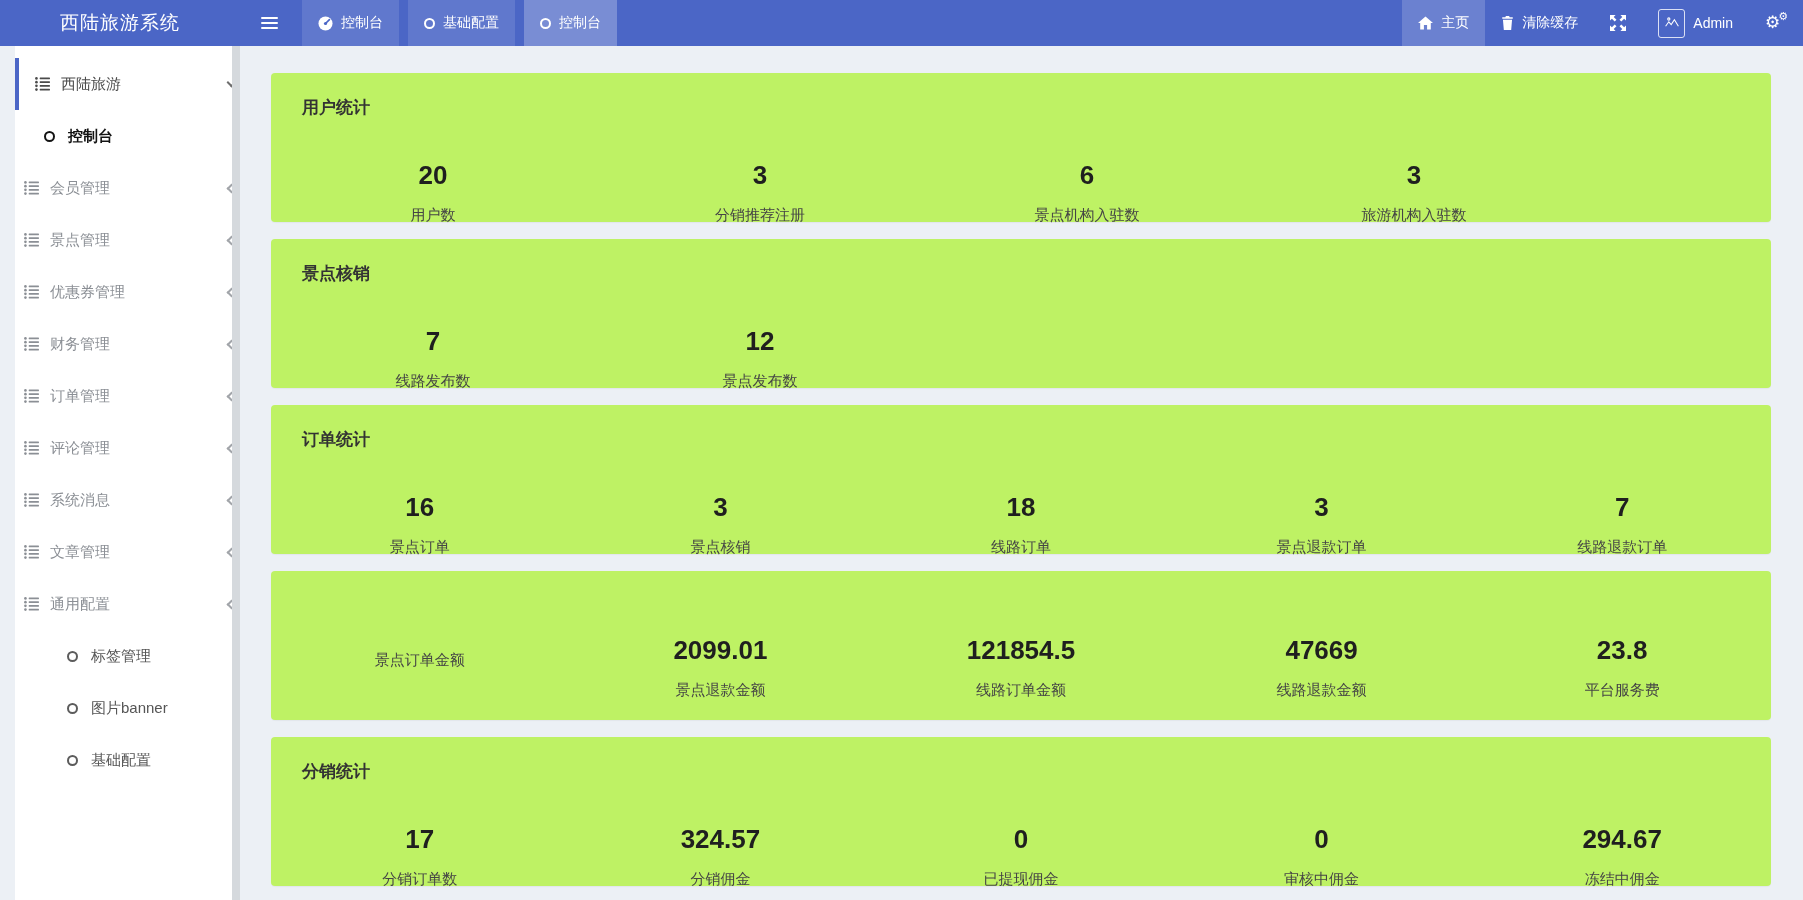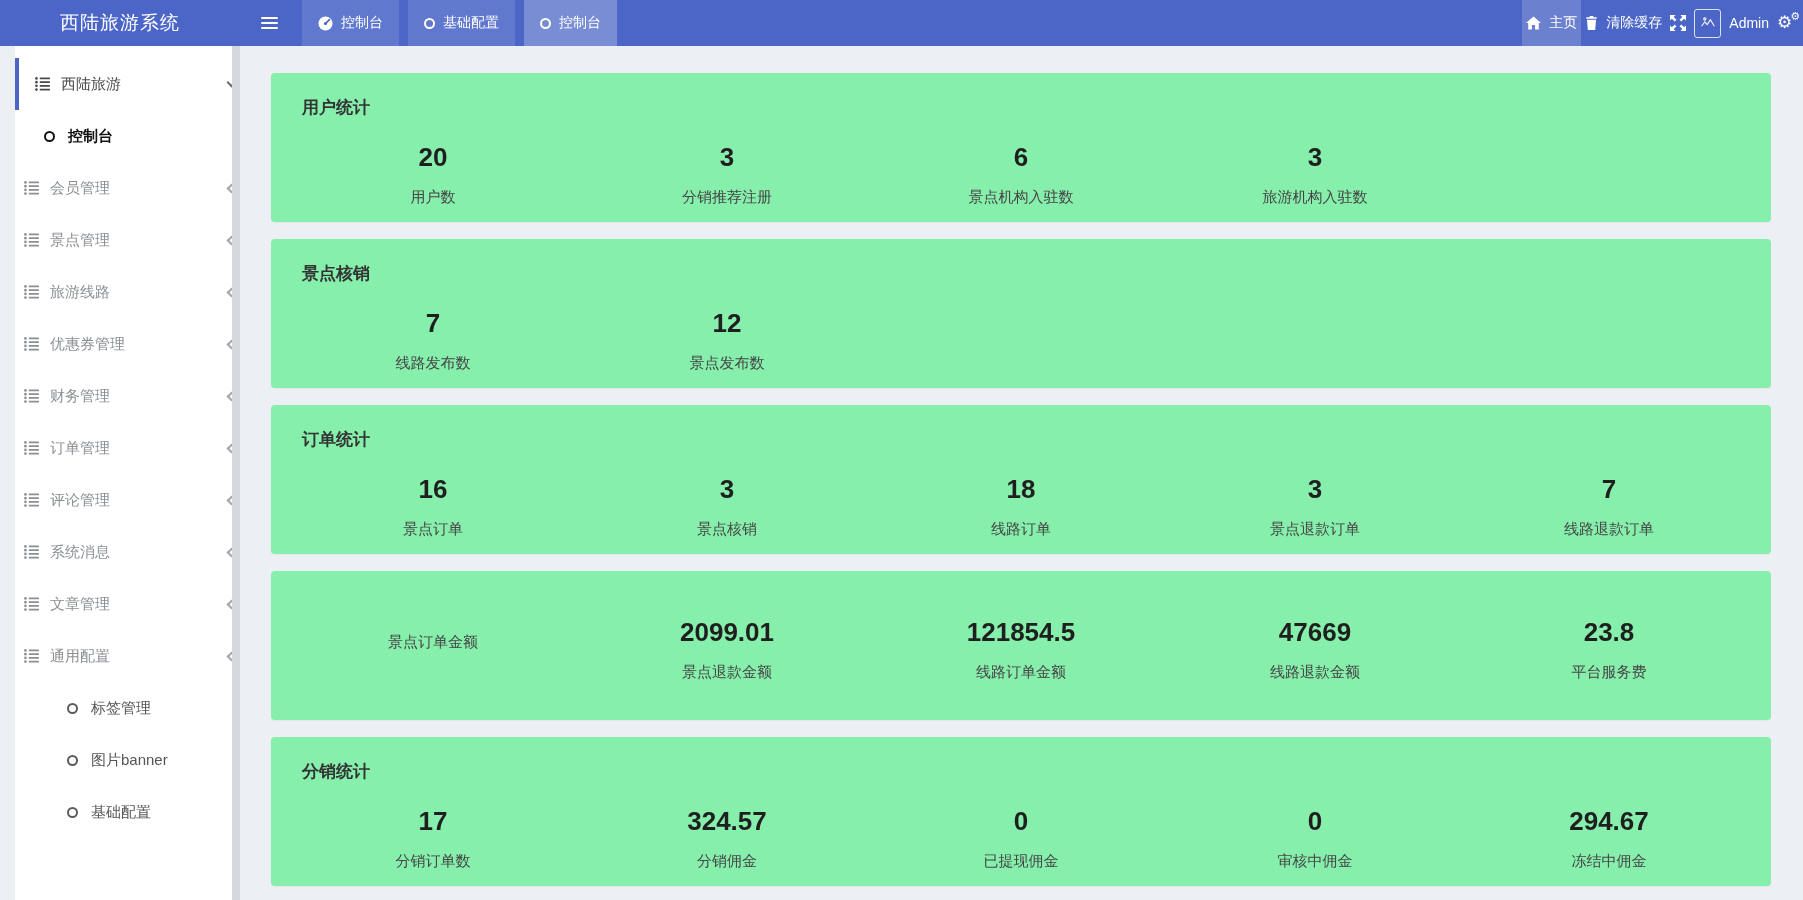--- a/index.html
+++ b/index.html
@@ -14,21 +14,21 @@
   .nav-left { display:flex; align-items:stretch; }
   .hamburger { width:42px; display:flex; flex-direction:column; justify-content:center;
     align-items:center; gap:3px; cursor:pointer; margin:0 6px 0 8px; }
   .hamburger i { display:block; width:17px; height:2px; background:#fff; border-radius:1px; }
   #nav-tabs { display:flex; align-items:stretch; gap:9px; margin-left:6px; }
   .nav-tab { display:flex; align-items:center; gap:8px; padding:0 16px; font-size:14px;
     color:#fff; background:rgba(255,255,255,.12); cursor:pointer; text-decoration:none; }
   .nav-tab.active { background:rgba(255,255,255,.26); }
   .tab-icon { display:flex; align-items:center; }
   .nav-right { margin-left:auto; display:flex; align-items:stretch; font-size:14px; }
-  .nav-right .nav-item { display:flex; align-items:center; gap:8px; padding:0 4px;
+  .nav-right .nav-item { display:flex; align-items:center; gap:8px; padding:0 16px;
     color:#fff; cursor:pointer; text-decoration:none; }
   .nav-item.lit { background:rgba(255,255,255,.18); }
   .co { width:11px; height:11px; border:2px solid currentColor; border-radius:50%;
     display:inline-block; flex:none; }
   .avatar { width:27px; height:29px; border:1px solid rgba(255,255,255,.8);
     border-radius:3px; display:flex; align-items:center; justify-content:center; }
   .cogs { position:relative; display:inline-block; width:22px; height:20px; }
   .cog-big { font-size:17px; line-height:20px; position:absolute; left:0; top:0; }
   .cog-small { font-size:11px; line-height:11px; position:absolute; right:-1px; top:-2px; }
 
@@ -48,24 +48,24 @@
   .lvl-sub2 { padding-left:49px; color:#555; }
   .lvl-sub2 .co { border-width:2px; border-color:#5c5c5c; }
   .chev { width:7px; height:7px; border-left:2px solid currentColor;
     border-bottom:2px solid currentColor; position:absolute; right:20px; opacity:.8; }
   .chev-left { transform:rotate(45deg); }
   .chev-down { transform:rotate(-45deg); top:21px; }
 
   
   .main { position:absolute; top:46px; left:240px; right:0; bottom:0;
     background:#ecf0f5; padding:27px 32px 0 31px; overflow:hidden; }
-  .card { width:1500px; height:149px; background:#86efac; border-radius:4px;
+  .card { width:1500px; height:149px; background:#bef264; border-radius:4px;
     margin-bottom:17px; padding:23px 15px 12px 15px; box-shadow:0 1px 1px rgba(0,0,0,.04); }
   .card-title { font-size:17px; font-weight:bold; color:#333; padding-left:16px; }
-  .stats-row { display:flex; margin-top:23px; }
+  .stats-row { display:flex; margin-top:41px;gap:33px; }
   .stat { width:20%; text-align:center; }
   .stat-value { font-size:26px; font-weight:bold; color:#1f1f1f; line-height:30px; }
   .stat-label { font-size:15px; color:#454545; margin-top:16px; }
 </style>
 </head>
 <body>
 
 <div class="navbar">
   <div class="brand">西陆旅游系统</div>
   <div class="nav-left">
@@ -210,38 +210,20 @@
             <rect x="5" y="0.6" width="11" height="1.8" rx=".4"></rect>
             <circle cx="1.5" cy="5.5" r="1.4"></circle>
             <rect x="5" y="4.6" width="11" height="1.8" rx=".4"></rect>
             <circle cx="1.5" cy="9.5" r="1.4"></circle>
             <rect x="5" y="8.6" width="11" height="1.8" rx=".4"></rect>
             <circle cx="1.5" cy="13.5" r="1.4"></circle>
             <rect x="5" y="12.6" width="11" height="1.8" rx=".4"></rect>
           </g>
         </svg>
       </span>
-      <span>旅游线路</span>
-      <span class="chev chev-left"></span>
-    </div>
-    <div class="side-item lvl-top">
-      <span class="side-icon">
-        <svg width="15" height="14" viewBox="0 0 16 15">
-          <g fill="currentColor">
-            <circle cx="1.5" cy="1.5" r="1.4"></circle>
-            <rect x="5" y="0.6" width="11" height="1.8" rx=".4"></rect>
-            <circle cx="1.5" cy="5.5" r="1.4"></circle>
-            <rect x="5" y="4.6" width="11" height="1.8" rx=".4"></rect>
-            <circle cx="1.5" cy="9.5" r="1.4"></circle>
-            <rect x="5" y="8.6" width="11" height="1.8" rx=".4"></rect>
-            <circle cx="1.5" cy="13.5" r="1.4"></circle>
-            <rect x="5" y="12.6" width="11" height="1.8" rx=".4"></rect>
-          </g>
-        </svg>
-      </span>
       <span>优惠券管理</span>
       <span class="chev chev-left"></span>
     </div>
     <div class="side-item lvl-top">
       <span class="side-icon">
         <svg width="15" height="14" viewBox="0 0 16 15">
           <g fill="currentColor">
             <circle cx="1.5" cy="1.5" r="1.4"></circle>
             <rect x="5" y="0.6" width="11" height="1.8" rx=".4"></rect>
             <circle cx="1.5" cy="5.5" r="1.4"></circle>

